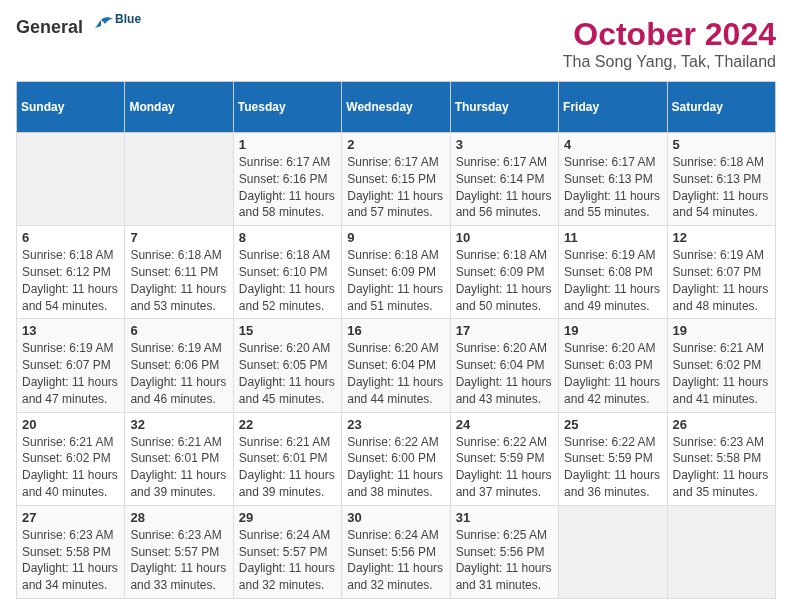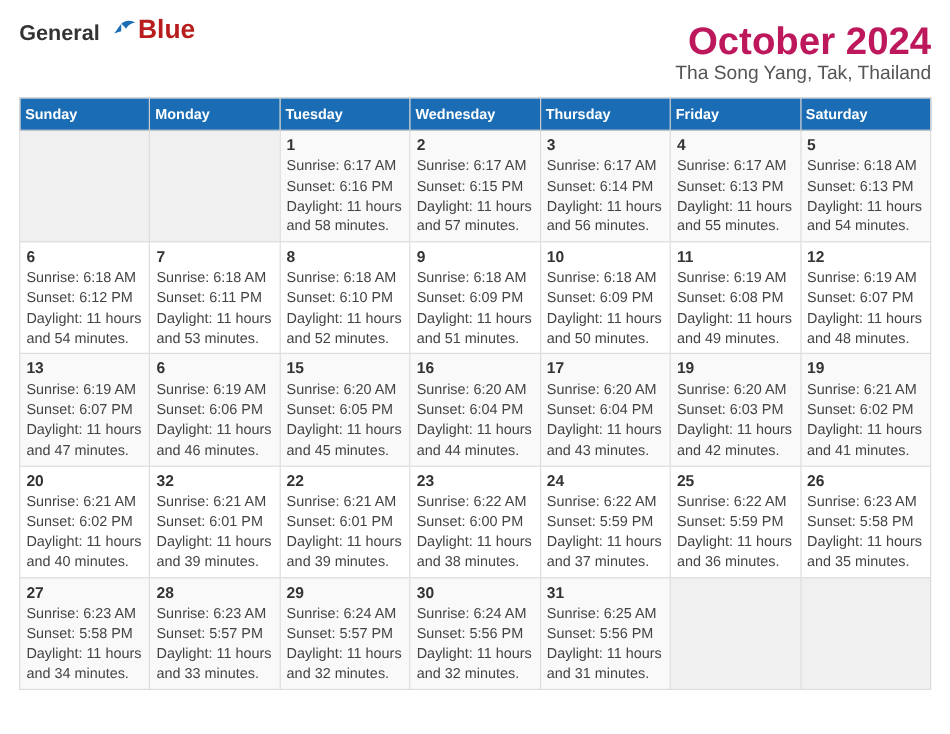--- a/index.html
+++ b/index.html
@@ -38,21 +38,21 @@
       color: #555;
     }
     .calendar {
       width: 100%;
       border-collapse: collapse;
       font-size: 11px;
     }
     .calendar thead tr th {
       background: #1a6db5;
       color: #fff;
-      padding: 6px 4px;
+      padding: 18px 4px;
       text-align: left;
       font-size: 12px;
       font-weight: bold;
       border: 1px solid #ccc;
     }
     .calendar tbody tr td {
       vertical-align: top;
       padding: 4px 5px;
       border: 1px solid #ddd;
       width: 14.28%;
@@ -86,21 +86,21 @@
 
 <div class="header">
   <div class="logo">
     <div class="logo-row">
       <span style="font-size:18px;font-weight:bold;color:#333;">General</span>
       <svg width="28" height="22" viewBox="0 0 28 22" style="margin-left:2px;">
         <path d="M14 4 C16 1, 22 0, 26 3 C22 3, 20 5, 18 8 C16 5, 14 4, 14 4Z" fill="#1a6db5"></path>
         <path d="M14 4 C12 6, 10 10, 8 12 L14 10 Z" fill="#1a6db5"></path>
       </svg>
     </div>
-    <span style="font-size:22px;font-weight:bold;color:#b91c1c;margin-top:-4px;">Blue</span>
+    <span style="font-size:12px;font-weight:bold;color:#0c4a6e;margin-top:-4px;">Blue</span>
   </div>
   <div class="title-block">
     <div class="month-title">October 2024</div>
     <div class="location-title">Tha Song Yang, Tak, Thailand</div>
   </div>
 </div>
 
 <table class="calendar">
   <thead>
     <tr>

